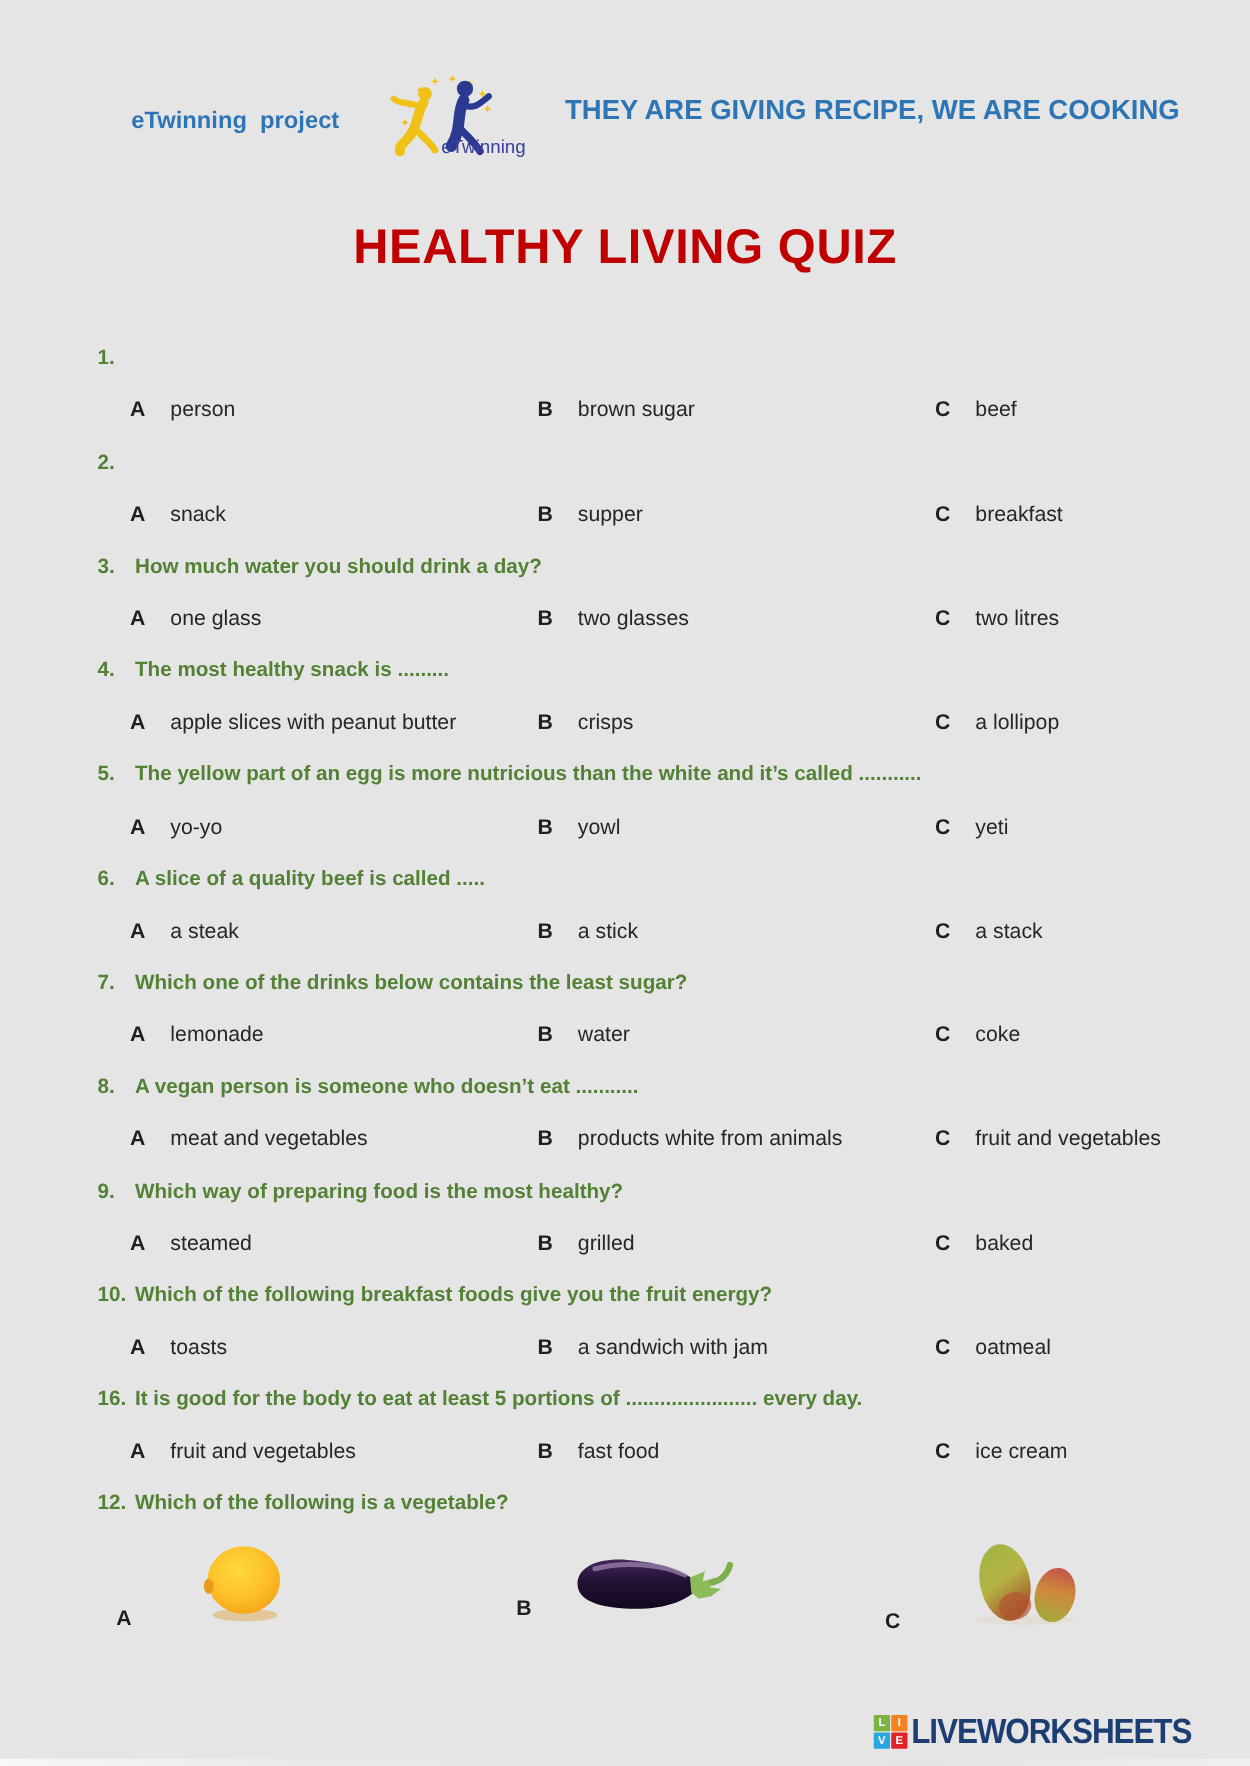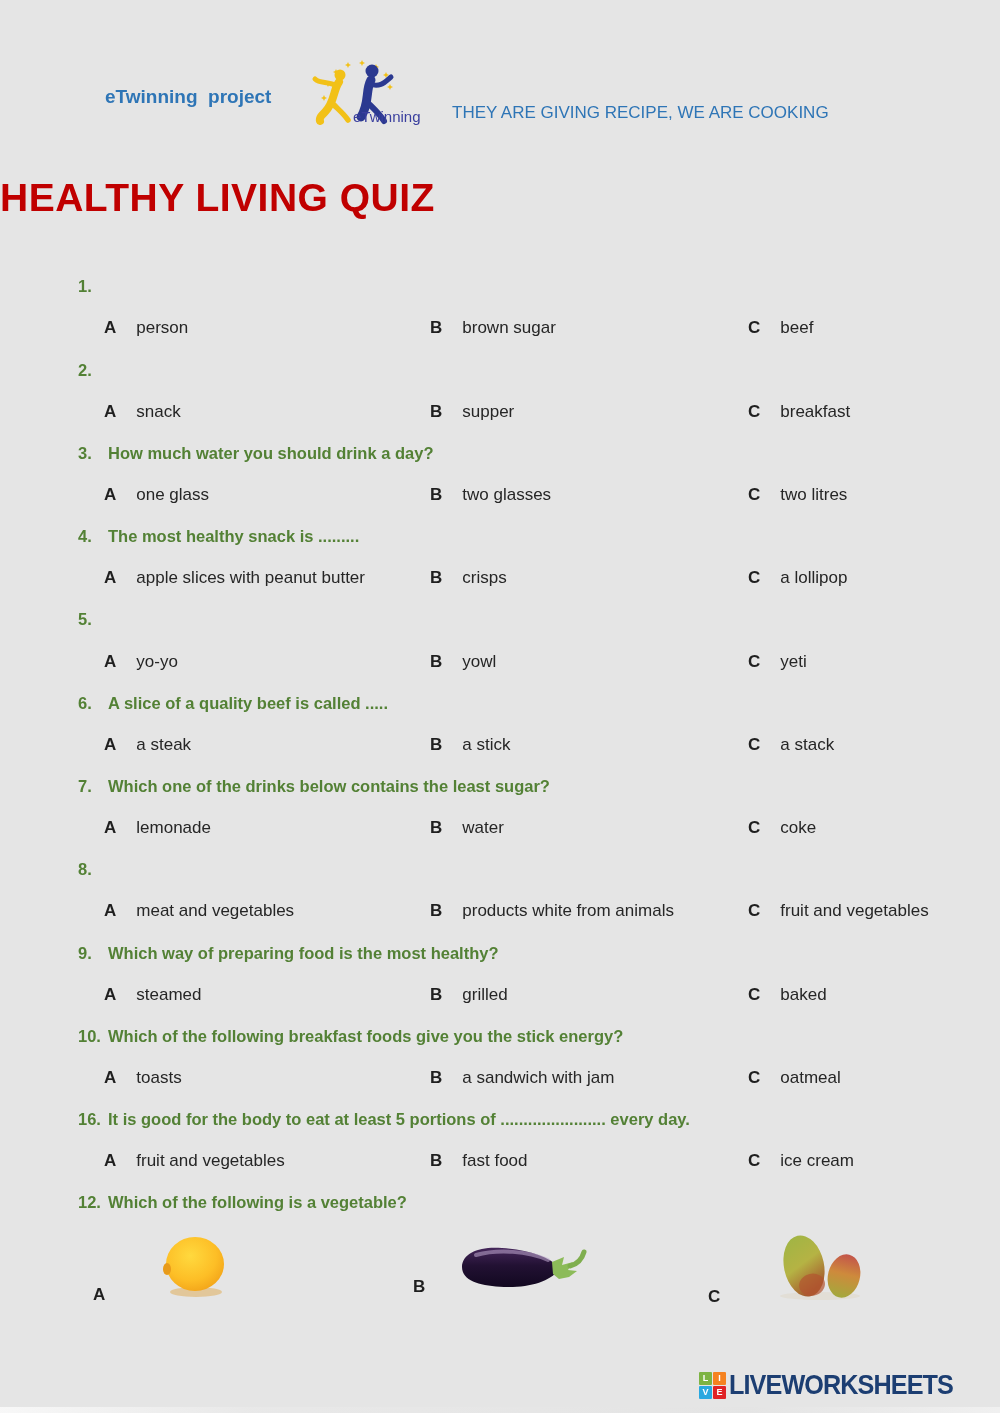--- a/index.html
+++ b/index.html
@@ -9,28 +9,28 @@
     font-family:"Liberation Sans", sans-serif;
   }
 
   
   .hdr-project {
     position:absolute; left:105px; top:86px;
     font-size:19px; font-weight:bold; color:#2E75B6; white-space:pre;
   }
   .hdr-logo { position:absolute; left:306px; top:60px; width:138px; height:72px; }
   .hdr-tagline {
-    position:absolute; left:452px; top:103px;
-    font-size:17px; font-weight:normal; color:#2E75B6; white-space:nowrap;
+    position:absolute; left:452px; top:75px;
+    font-size:22px; font-weight:bold; color:#2E75B6; white-space:nowrap;
   }
 
   
   .quiz-title {
     position:absolute; top:176px; left:0; width:100%;
-    text-align:left; font-size:39px; font-weight:bold; color:#C00000;
+    text-align:center; font-size:39px; font-weight:bold; color:#C00000;
     letter-spacing:0.5px; margin:0;
   }
 
   
   .quiz { position:absolute; top:266px; left:0; right:0; }
   .q-row {
     height:41.65px; display:flex; align-items:center;
     padding-left:78px; color:#538135; font-weight:bold; font-size:16.5px;
     white-space:nowrap;
   }
@@ -187,20 +187,21 @@
         <span class="text">crisps</span>
       </span>
       <span class="opt opt-c">
         <span class="letter">C</span>
         <span class="text">a  lollipop</span>
       </span>
     </div>
 
     <div class="q-row">
       <span class="q-num">5.</span>
+      <span class="q-text">The yellow part of an egg is more nutricious than the white and it’s called ...........</span>
     </div>
     <div class="a-row">
       <span class="opt opt-a">
         <span class="letter">A</span>
         <span class="text">yo-yo</span>
       </span>
       <span class="opt opt-b">
         <span class="letter">B</span>
         <span class="text">yowl</span>
       </span>
@@ -243,20 +244,21 @@
         <span class="text">water</span>
       </span>
       <span class="opt opt-c">
         <span class="letter">C</span>
         <span class="text">coke</span>
       </span>
     </div>
 
     <div class="q-row">
       <span class="q-num">8.</span>
+      <span class="q-text">A vegan person is someone who doesn’t eat ...........</span>
     </div>
     <div class="a-row">
       <span class="opt opt-a">
         <span class="letter">A</span>
         <span class="text">meat and vegetables</span>
       </span>
       <span class="opt opt-b">
         <span class="letter">B</span>
         <span class="text">products white from animals</span>
       </span>
@@ -280,21 +282,21 @@
         <span class="text">grilled</span>
       </span>
       <span class="opt opt-c">
         <span class="letter">C</span>
         <span class="text">baked</span>
       </span>
     </div>
 
     <div class="q-row">
       <span class="q-num">10.</span>
-      <span class="q-text">Which of the following breakfast foods give you the stick energy?</span>
+      <span class="q-text">Which of the following breakfast foods give you the fruit energy?</span>
     </div>
     <div class="a-row">
       <span class="opt opt-a">
         <span class="letter">A</span>
         <span class="text">toasts</span>
       </span>
       <span class="opt opt-b">
         <span class="letter">B</span>
         <span class="text">a sandwich with jam</span>
       </span>

